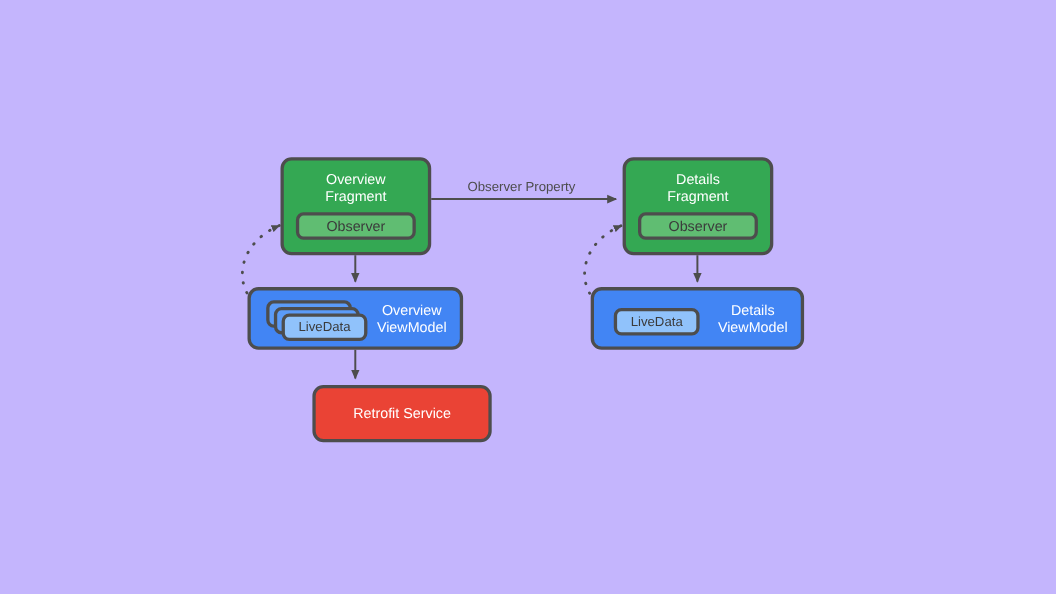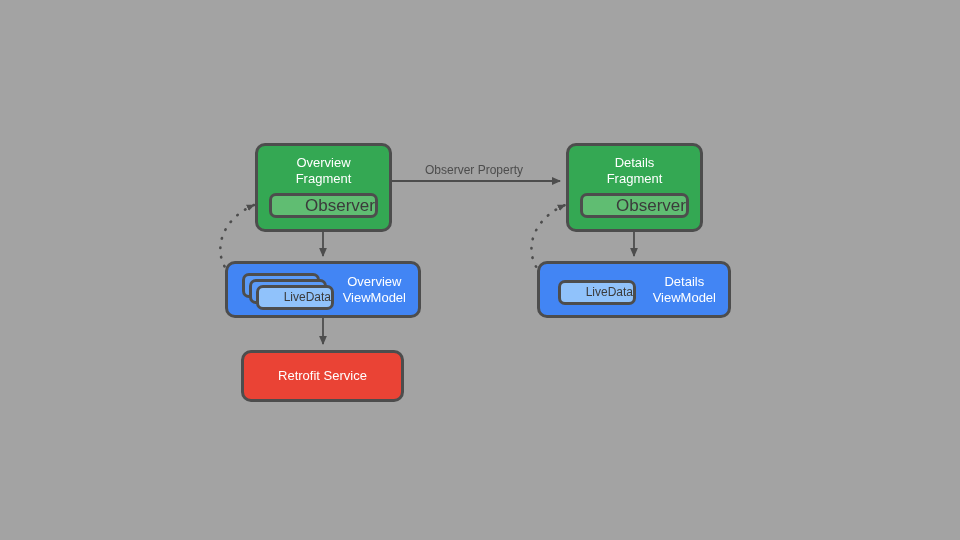--- a/index.html
+++ b/index.html
@@ -4,41 +4,41 @@
 <style>
   html, body {
     margin: 0;
     padding: 0;
     background: #ffffff;
   }
   #canvas {
     position: relative;
     width: 960px;
     height: 540px;
-    background: #a3a3a3;
+    background: #c4b5fd;
     font-family: "Liberation Sans", sans-serif;
     overflow: hidden;
   }
   .node {
     position: absolute;
     box-sizing: border-box;
     border-radius: 10px;
     border: 3px solid #4d4d4d;
     display: flex;
     align-items: center;
     justify-content: center;
     text-align: center;
     color: #ffffff;
     font-size: 13px;
     line-height: 16px;
     z-index: 5;
   }
   .node-green { background: #34a853; }
   .node-blue  { background: #4285f4; }
-  .node-red   { background: #ea4335; }
+  .node-red   { background: #ea4335; margin-left: 43px; }
 
   .frag-label {
     position: absolute;
     left: 0;
     right: 0;
     top: 9px;
     text-align: center;
     color: #ffffff;
     font-size: 13px;
     line-height: 16px;
@@ -48,23 +48,23 @@
     position: absolute;
     left: 11px;
     right: 11px;
     bottom: 11px;
     height: 25px;
     box-sizing: border-box;
     border: 3px solid #4d4d4d;
     border-radius: 7px;
     background: #60bd72;
     color: #3b3b3b;
-    font-size: 17px;
+    font-size: 13px;
     line-height: 19px;
-    text-align: right;
+    text-align: center;
     z-index: 6;
   }
   .vm-label {
     position: absolute;
     right: 12px;
     top: 50%;
     transform: translateY(-50%);
     color: #ffffff;
     font-size: 13px;
     line-height: 16px;
@@ -79,21 +79,21 @@
     height: 25px;
     border: 3px solid #4d4d4d;
     border-radius: 7px;
     background: #5b9bf8;
   }
   .livedata-front {
     background: #90c2fb;
     color: #3b3b3b;
     font-size: 12px;
     line-height: 19px;
-    text-align: right;
+    text-align: center;
     z-index: 3;
   }
   .red-label {
     font-size: 13px;
     line-height: 16px;
     color: #ffffff;
   }
   .edge-label {
     position: absolute;
     color: #4d4d4d;

